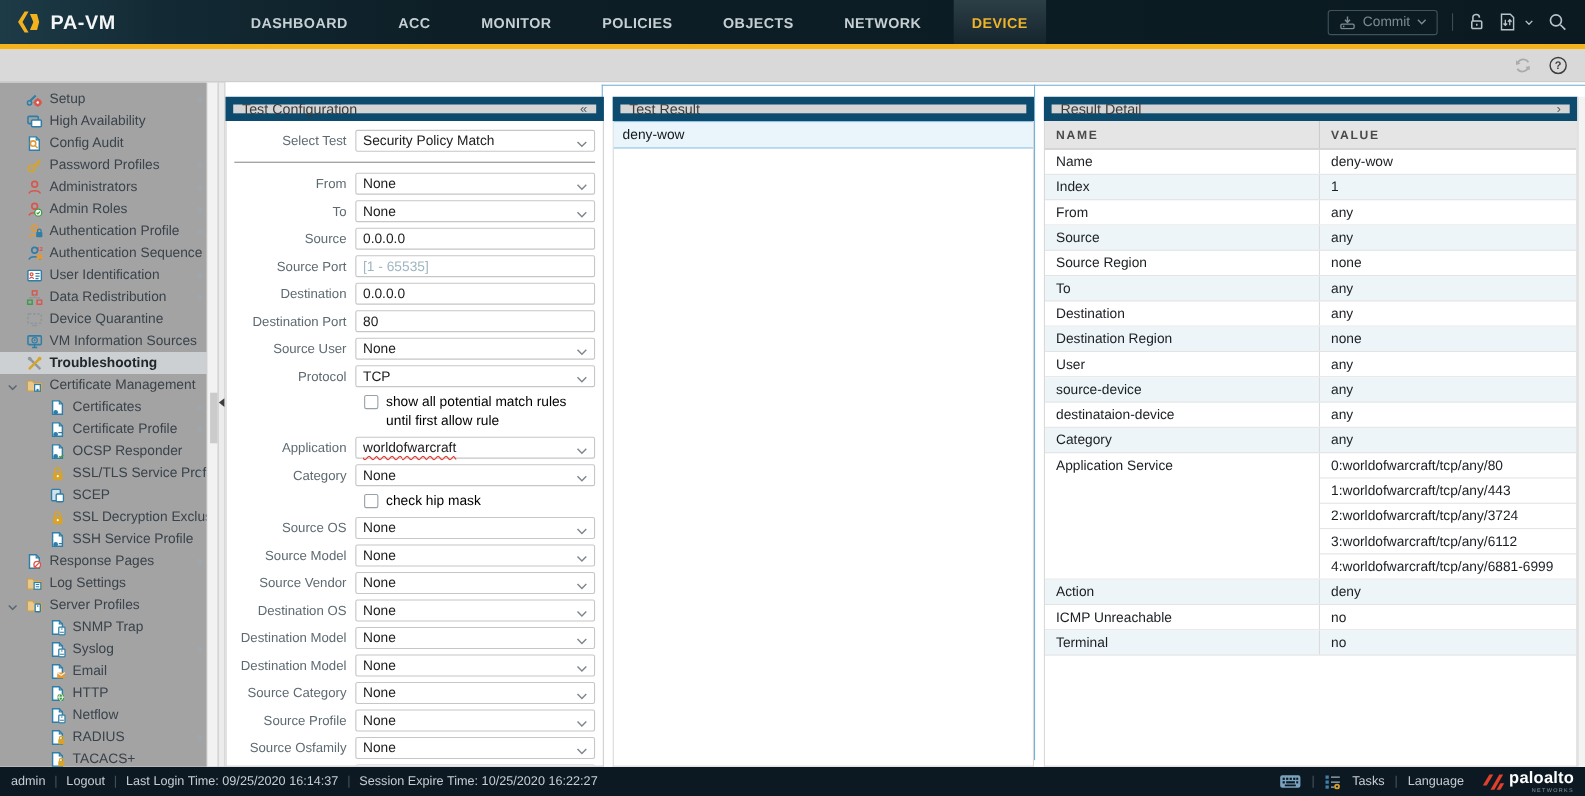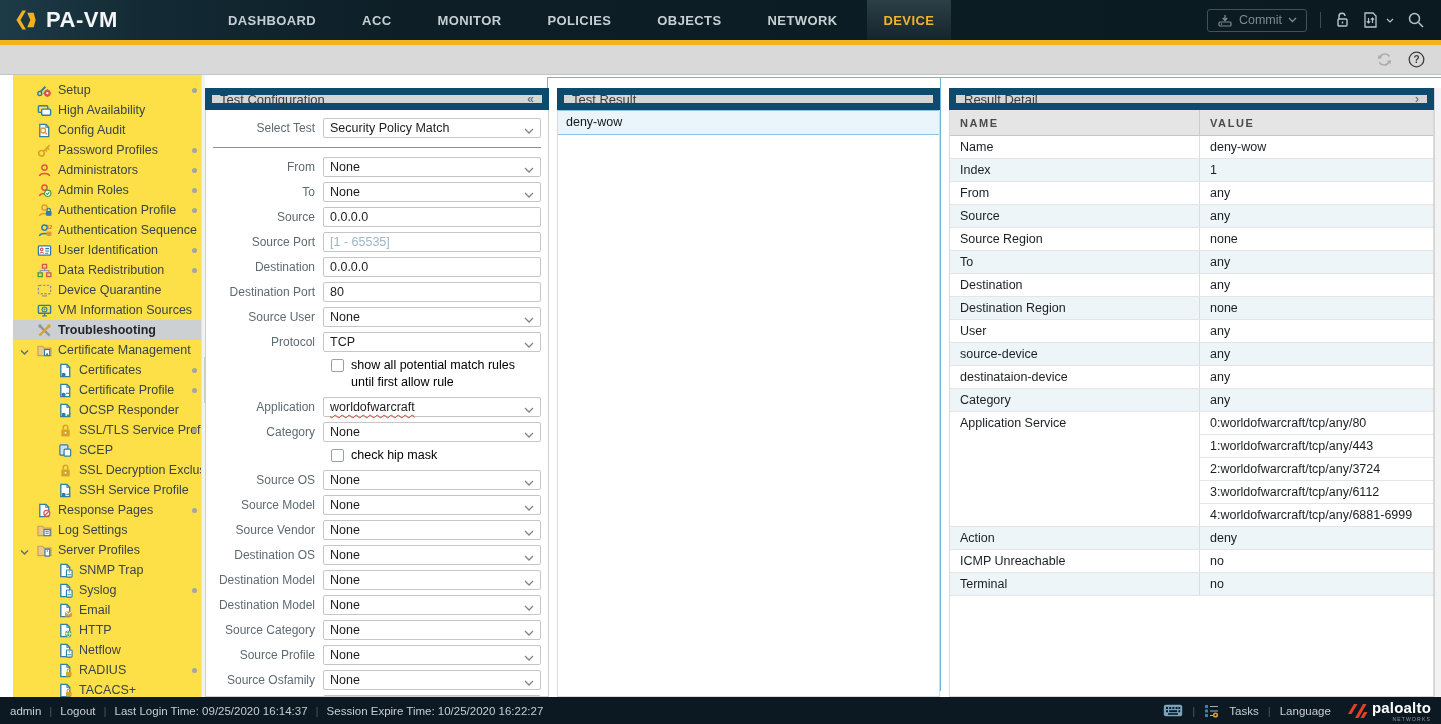--- a/index.html
+++ b/index.html
@@ -3,42 +3,42 @@
 <meta charset="utf-8">
 <style>
   * { margin:0; padding:0; box-sizing:border-box; }
   html,body { width:1441px; height:724px; overflow:hidden; background:#fff;
     font-family:"Liberation Sans", sans-serif; }
 
   
   .topnav { height:40px; display:flex; align-items:stretch; position:relative;
     background:linear-gradient(90deg,#1d3b47 0%,#132a34 10%,#0d1e26 28%,#0b1a21 100%); }
   .logo { display:flex; align-items:center; gap:8px; padding-left:14px; width:205px; flex:none; }
-  .logo-text { font-size:22px; font-weight:bold; color:#f3f5f6; letter-spacing:.5px; }
+  .logo-text { font-size:18px; font-weight:bold; color:#f3f5f6; letter-spacing:.5px; }
   .tabs { display:flex; }
   .tab { display:flex; align-items:center; padding:8px 17px; margin:0 6px; font-size:13px;
     font-weight:bold; color:#c6cfd3; letter-spacing:.4px; cursor:pointer; }
   .tab.active { background:linear-gradient(#2c3e46,#15252d); color:#f0b429; }
   .nav-right { margin-left:auto; display:flex; align-items:center; gap:13px; padding-right:16px; }
   .commit-btn { display:flex; align-items:center; gap:6px; border:1px solid #41525a; border-radius:3px;
     height:23px; padding:0 9px; color:#7c8a91; font-size:12.5px; background:transparent; cursor:pointer; }
   .nav-sep { width:1px; height:16px; background:#3b4b53; }
   .nav-ic { display:flex; align-items:center; gap:3px; cursor:pointer; }
   .yellowbar { height:5px; background:#f5b31b; }
 
   
   .toolbar { height:30px; background:#d9d9d9; border-bottom:1px solid #c5c5c5; display:flex;
     align-items:center; justify-content:flex-end; gap:15px; padding-right:16px; }
   .tool-ic { cursor:pointer; display:flex; align-items:center; }
 
   
   .main { position:relative; height:622px; background:#fff; }
 
   
-  .sidebar { position:absolute; left:13px; top:0; width:205px; height:100%; background:#fde047; }
+  .sidebar { position:absolute; left:0; top:0; width:205px; height:100%; background:#a3a3a3; }
   .side-list { padding-top:5px; width:188px; height:100%; overflow:hidden; }
   .side-item { height:20px; display:flex; align-items:center; font-size:12.5px; color:#3a434b;
     position:relative; padding-left:24px; gap:6px; cursor:pointer; white-space:nowrap; }
   .side-item.child { padding-left:45px; }
   .side-item.selected { background:#cdd0d2; font-weight:bold; color:#20272c; }
   .side-item .ic { flex:none; display:flex; align-items:center; }
   .side-item .dot { position:absolute; right:4px; width:5px; height:5px; border-radius:50%; background:#a0a6aa; }
   .side-item .chev { position:absolute; left:7px; top:4px; }
   .side-scrollbar { position:absolute; left:188px; top:0; width:10px; height:100%;
     background:#f2f2f2; border-left:1px solid #e2e2e2; }

